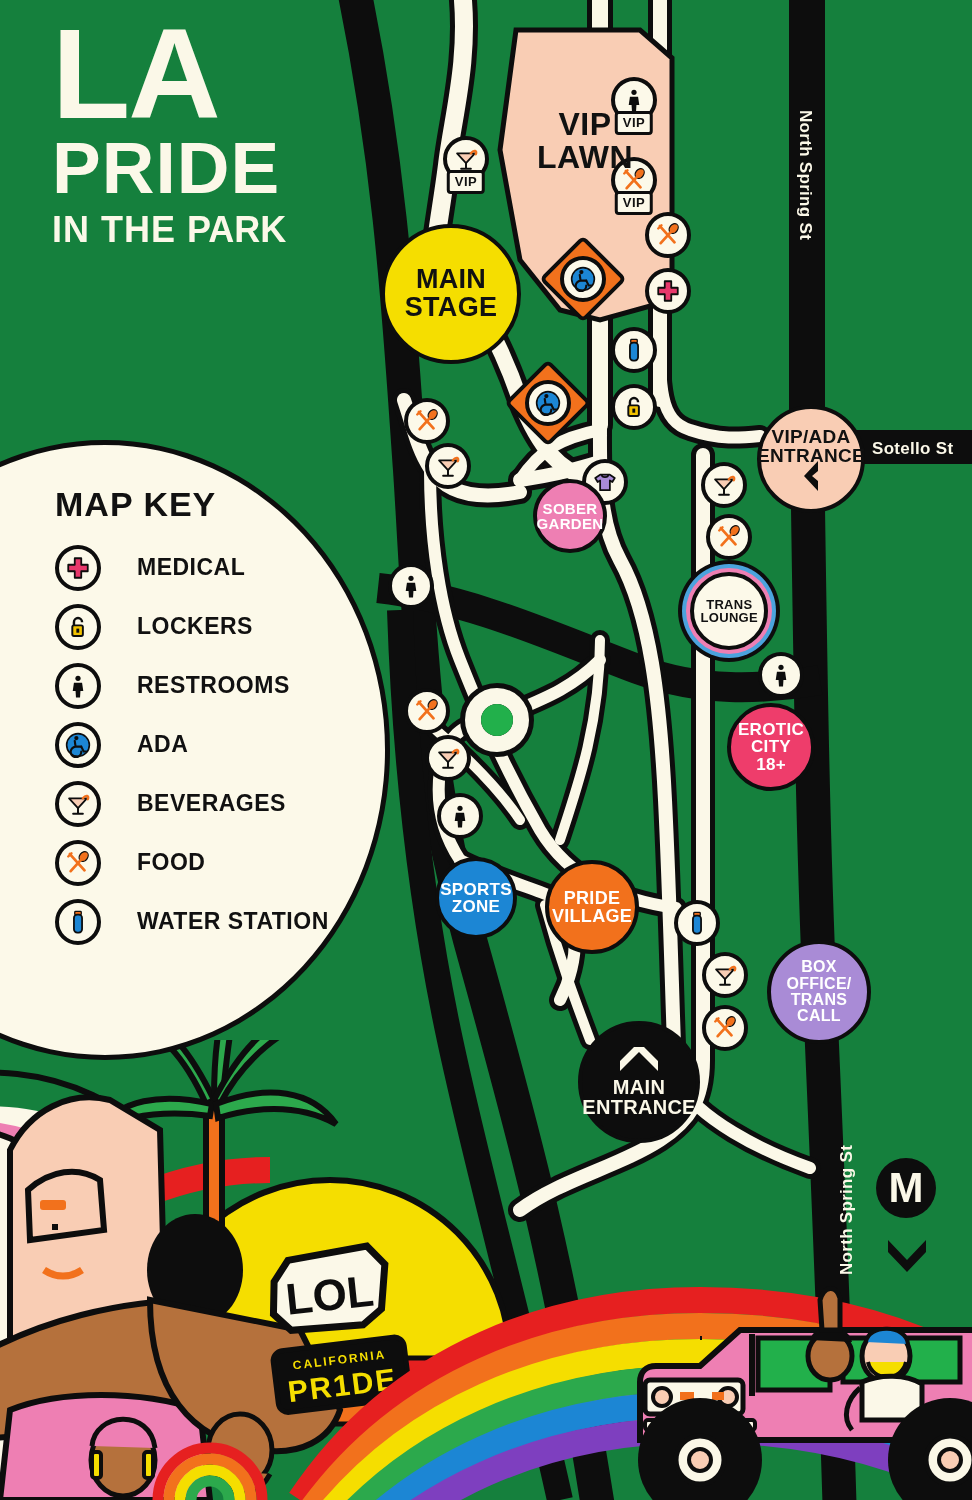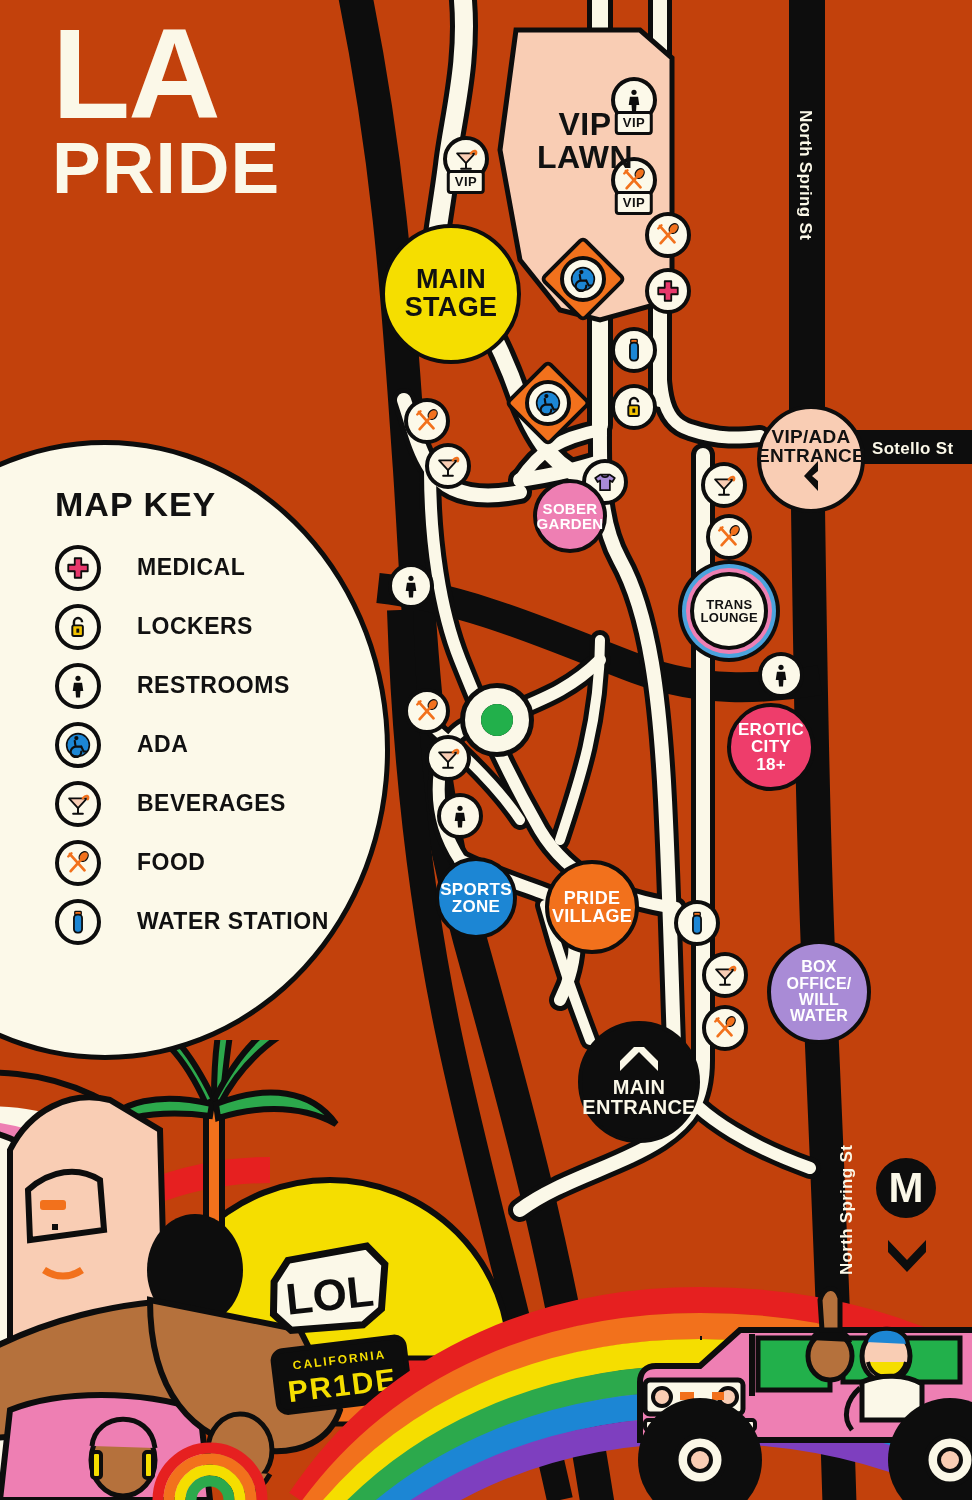--- a/index.html
+++ b/index.html
@@ -1,18 +1,18 @@
 <!DOCTYPE html>
 <html><head>
 <meta charset="utf-8">
 <style>
   html,body{margin:0;padding:0;background:#fff;}
   #poster{
     position:relative;width:972px;height:1500px;overflow:hidden;
-    background:#c2410c;
+    background:#15803d;
     font-family:"Liberation Sans", sans-serif;
   }
   
   #logo{position:absolute;left:52px;top:22px;width:300px;z-index:40;color:#FBF8E8;}
   #logo .la{font-size:128px;font-weight:700;letter-spacing:-2px;line-height:.82;}
   #logo .pride{font-size:73px;font-weight:700;letter-spacing:1px;line-height:.95;margin-top:6px;}
   #logo .itp{font-size:36px;font-weight:700;letter-spacing:1px;line-height:1;margin-top:10px;}
   #logo .itp .park{letter-spacing:0px;}
 
   
@@ -136,20 +136,23 @@
     <circle cx="497" cy="720" r="24" fill="none" stroke="#0d0d0d" stroke-width="26"></circle>
     <circle cx="497" cy="720" r="24" fill="none" stroke="#FBF8E8" stroke-width="16"></circle>
     <circle cx="497" cy="720" r="16" fill="#22B04B"></circle>
 
     <path d="M516,30 L640,30 L672,58 L672,300 L600,320 L560,310 L520,260 L500,150 Z" fill="#F9CDB4" stroke="#0d0d0d" stroke-width="5"></path>
   </svg>
 
   <div id="logo">
     <div class="la">LA</div>
     <div class="pride">PRIDE</div>
+    <div class="itp">
+      <span>IN THE </span><span class="park">PARK</span>
+    </div>
   </div>
 
   <div style="position:absolute;left:505px;top:108px;width:160px;text-align:center;z-index:24;
               font-size:32px;font-weight:700;line-height:1.03;color:#111;letter-spacing:.5px;">
     <div>VIP</div>
     <div>LAWN</div>
   </div>
 
   <div class="stname vert" style="left:815px;top:110px;">North Spring St</div>
   <div class="stname" style="left:872px;top:439px;">Sotello St</div>
@@ -189,21 +192,21 @@
       </div>
       <div class="zone" style="left: 545px; top: 860px; width: 94px; height: 94px; background: rgb(242, 113, 28); color: rgb(255, 255, 255); font-size: 18px;">
         <div class="t">
           <div>PRIDE</div>
           <div>VILLAGE</div>
         </div>
       </div>
       <div class="zone" style="left: 767px; top: 940px; width: 104px; height: 104px; background: rgb(169, 139, 214); color: rgb(255, 255, 255); font-size: 16px;">
         <div class="t">
           <div>BOX OFFICE/</div>
-          <div>WILL WATER</div>
+          <div>TRANS CALL</div>
         </div>
       </div>
       <div class="zone" style="left: 757px; top: 405px; width: 108px; height: 108px; background: rgb(249, 205, 180); color: rgb(17, 17, 17); font-size: 19px; flex-direction: column; padding-bottom: 26px;">
         <div class="t">
           <div>VIP/ADA</div>
           <div>ENTRANCE</div>
         </div>
         <svg style="position:absolute;bottom:16px;left:50%;transform:translateX(-50%)" width="26" height="34" viewBox="0 0 26 34">
           <path d="M20,2 L6,17 L20,32 L20,22 L14,17 L20,12 Z" fill="#0d0d0d"></path>
         </svg>

